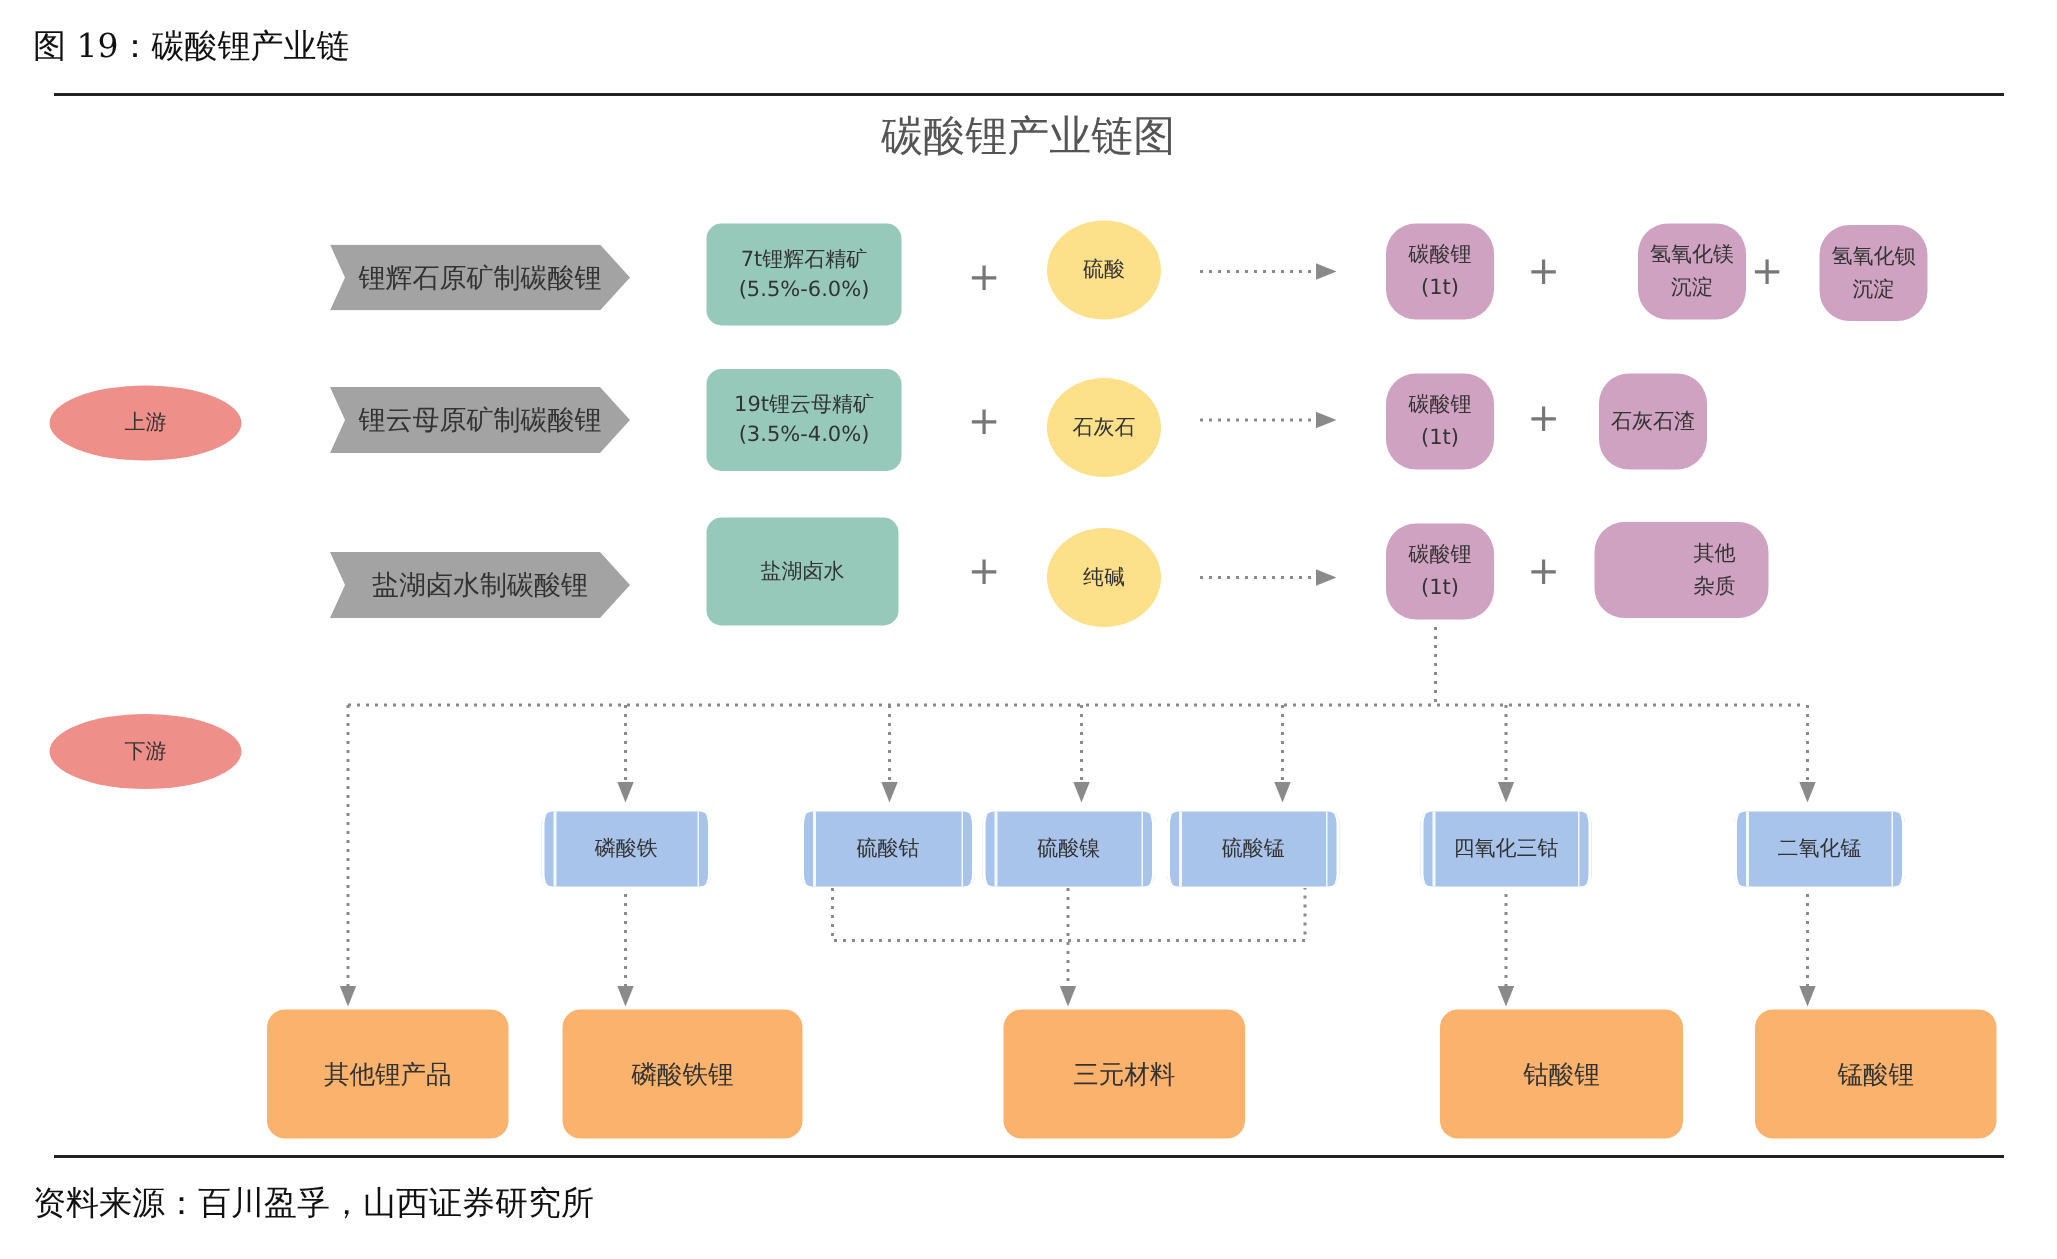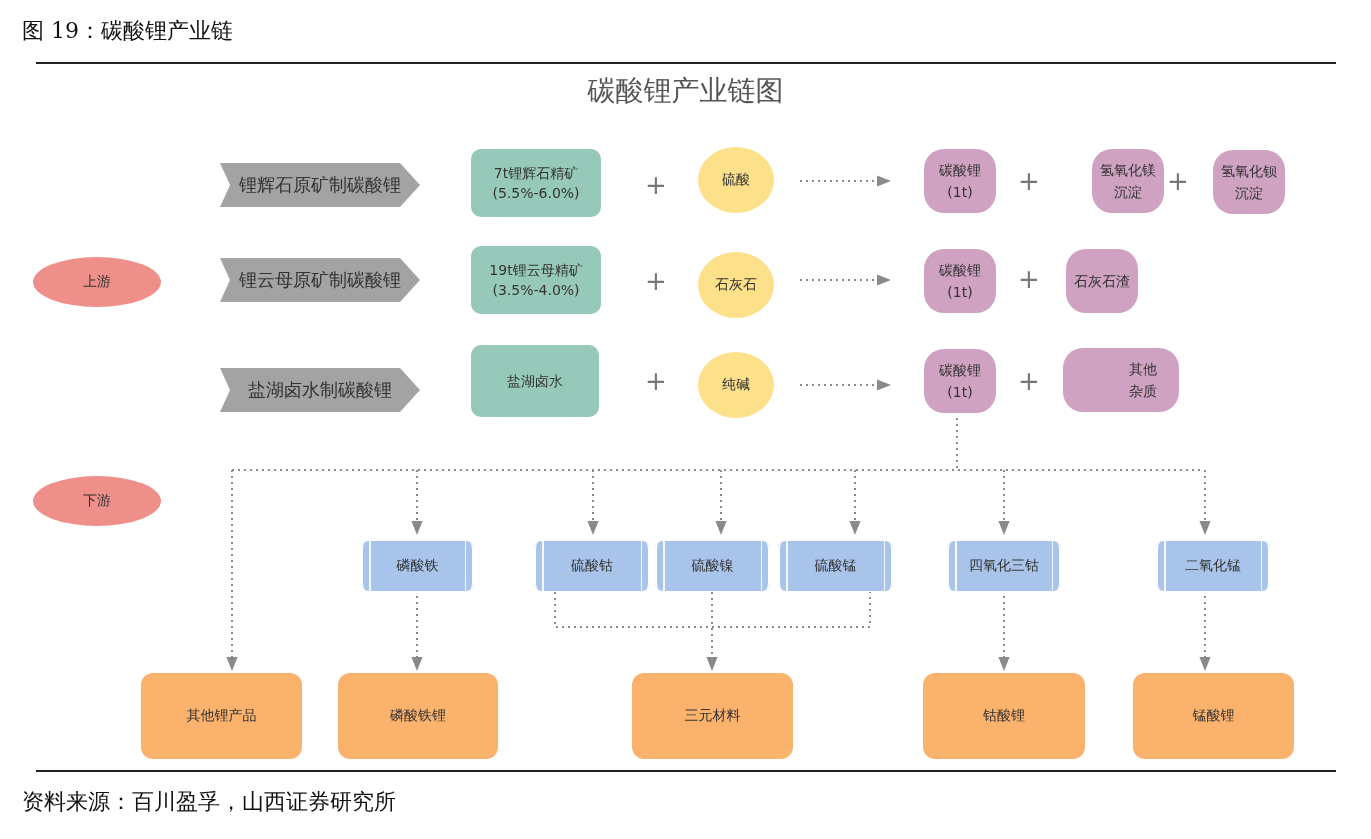--- a/index.html
+++ b/index.html
@@ -23,22 +23,22 @@
   .reagent { display:flex; align-items:center; justify-content:center; font-size:14px; color:#333;
              background:#fde08a; border-radius:50%; width:76px; height:66px; }
   .plus { font-size:26px; color:#777; width:24px; text-align:center; line-height:26px; }
   .product { display:flex; align-items:center; justify-content:center; text-align:center; font-size:14px; line-height:22px;
              color:#333; background:#cfa2c2; border-radius:20px; width:72px; height:64px; }
   .mid { display:flex; align-items:center; justify-content:center; font-size:14px; color:#333;
          background:#a9c4ea; border-radius:8px; height:50px;
          box-shadow: inset 9px 0 0 -7px #ffffff, inset -9px 0 0 -7px #ffffff; }
   .mid::before, .mid::after { content:""; position:absolute; top:0; bottom:0; width:1.5px; background:#f4f8ff; }
   .mid::before { left:8px; } .mid::after { right:8px; }
-  .final { display:flex; align-items:center; justify-content:center; font-size:14px; color:#333;
-           background:#fbb26c; border-radius:12px; height:86px; }
+  .final { display:flex; align-items:center; justify-content:center; font-size:17px; color:#333;
+           background:#fbb26c; border-radius:12px; height:86px;margin-left:37px; }
   svg#lines { position:absolute; left:0; top:0; }
 </style>
 </head>
 <body>
 
 <div id="fig-caption" class="abs">图 19：碳酸锂产业链</div>
 <div id="rule-top" class="rule"></div>
 <div id="chart-title" class="abs">碳酸锂产业链图</div>
 
 <svg id="lines" width="1371" height="839">

